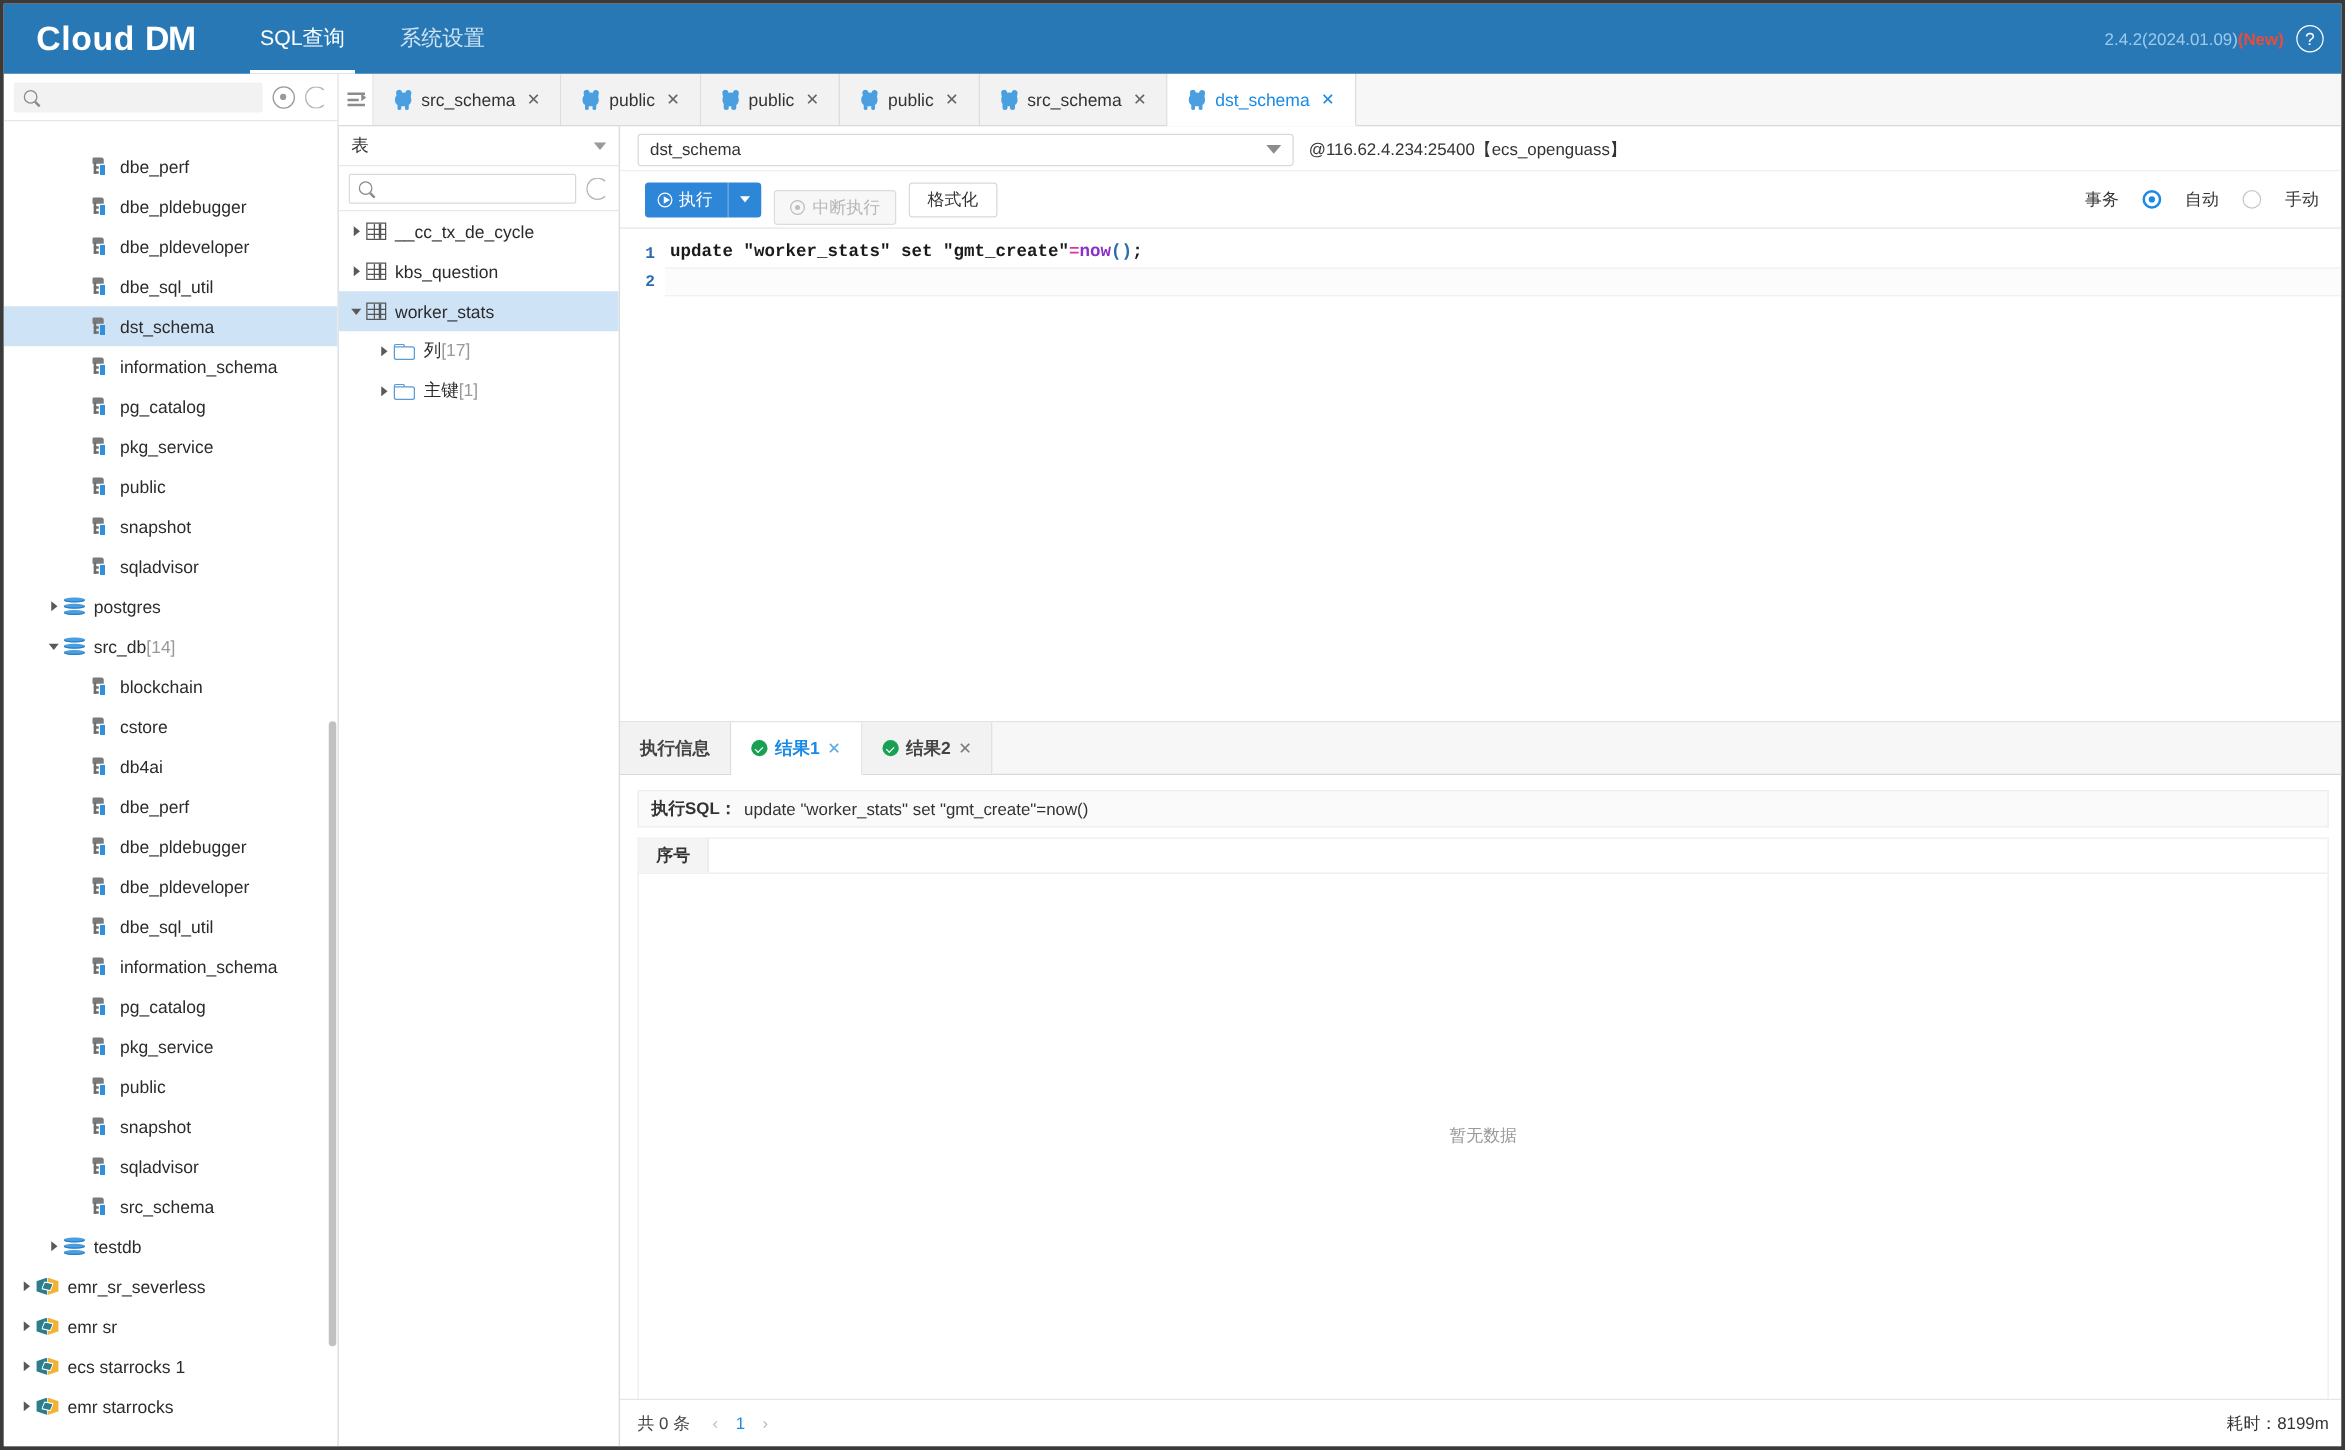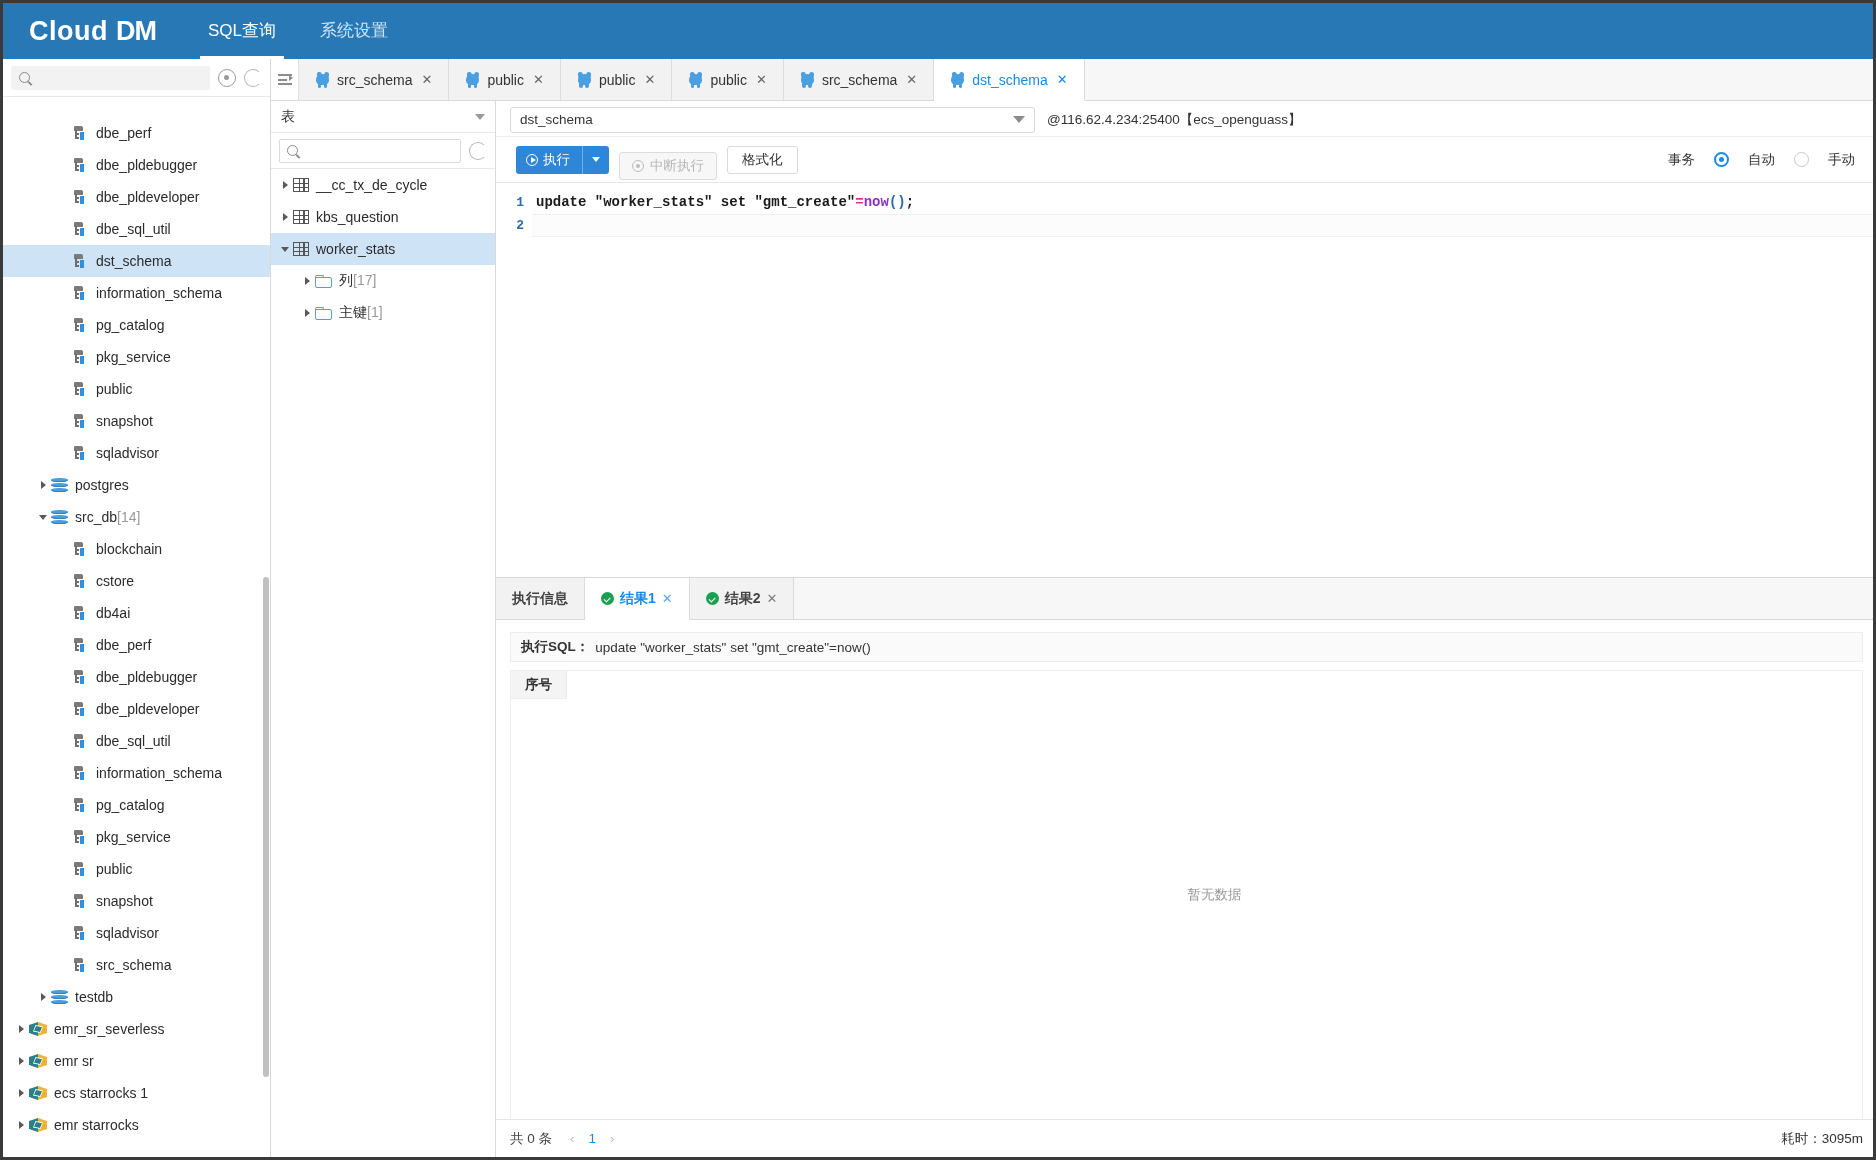--- a/index.html
+++ b/index.html
@@ -235,21 +235,21 @@
   .chk { width:13px;height:13px;border-radius:50%;background:#1aa053; position:relative; flex:0 0 13px; }
   .chk::after{ content:"";position:absolute;left:3px;top:5.4px;width:5px;height:2.6px;
      border-left:1.8px solid #fff;border-bottom:1.8px solid #fff;transform:rotate(-45deg); }
   .rtabs-fill { flex:1; background:#f7f7f7; border-bottom:1px solid #d9d9d9; margin-bottom:-1px; }
 
   .sqlbar { height:30px; flex:0 0 30px; display:flex; align-items:center; gap:6px;
      margin:12px 10px 0 14px; padding:0 10px; background:#fafafa; border:1px solid #ededed;
      font-size:13.5px; color:#333; }
   .sqlbar b { font-weight:bold; }
   .grid { flex:1; margin:8px 10px 0 14px; border:1px solid #ededed; border-bottom:none;
-     display:flex; flex-direction:row; min-height:0; position:relative; }
+     display:flex; flex-direction:column; min-height:0; position:relative; }
   .gridhead { height:28px; flex:0 0 28px; display:flex; border-bottom:1px solid #ededed; }
   .gcell { width:56px; display:flex; align-items:center; justify-content:center;
      font-size:13.5px; color:#333; background:#f4f4f4; border-right:1px solid #e8e8e8; font-weight:bold; }
   .gridbody { flex:1; display:flex; align-items:center; justify-content:center; color:#999; font-size:13.5px; }
   .statusbar { height:38px; flex:0 0 38px; display:flex; align-items:center;
      padding:0 14px; font-size:13.5px; color:#444; border-top:1px solid #e6e6e6; position:relative; }
   .pager { display:flex; align-items:center; gap:14px; margin-left:18px; color:#bbb; }
   .pager .pg { color:#1a8ae5; }
   .elapsed { position:absolute; right:10px; color:#333; }
 </style>
@@ -261,20 +261,28 @@
   <div class="header">
     <div class="logo">
       <span>Cloud</span>
       <span class="dm">DM</span>
     </div>
     <div class="navitem active">
       <span>SQL查询</span>
     </div>
     <div class="navitem">
       <span>系统设置</span>
+    </div>
+    <div class="hdr-right">
+      <div class="version">
+        <span>2.4.2(2024.01.09)</span><span class="new">(New)</span>
+      </div>
+      <div class="help-icon">
+        <span>?</span>
+      </div>
     </div>
   </div>
 
   <div class="body">
 
     <div class="sidebar">
       <div class="sb-search">
         <div class="inp">
           <span class="mag"></span>
         </div>
@@ -893,21 +901,21 @@
               </div>
             </div>
 
             <div class="statusbar">
               <span>共 0 条</span>
               <span class="pager">
                 <span>‹</span>
                 <span class="pg">1</span>
                 <span>›</span>
               </span>
-              <span class="elapsed">耗时：3095m</span>
+              <span class="elapsed">耗时：8199m</span>
             </div>
           </div>
 
         </div>
       </div>
     </div>
   </div>
 </div>
 
 </body></html>

